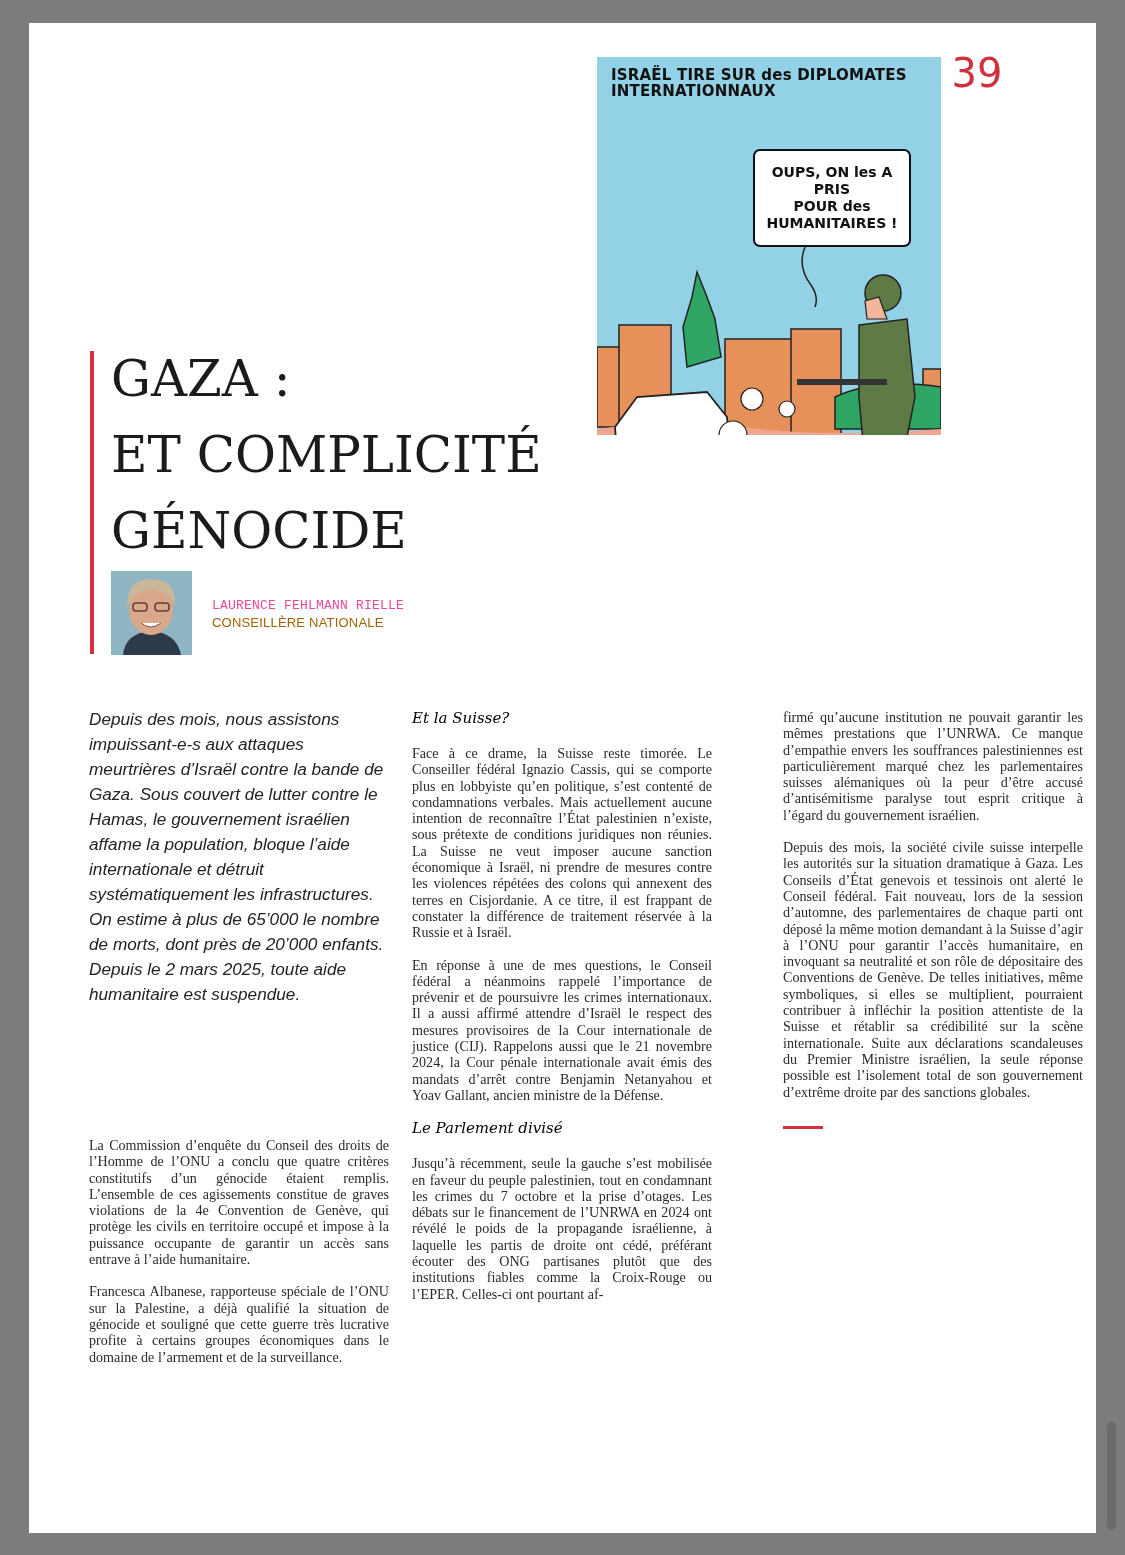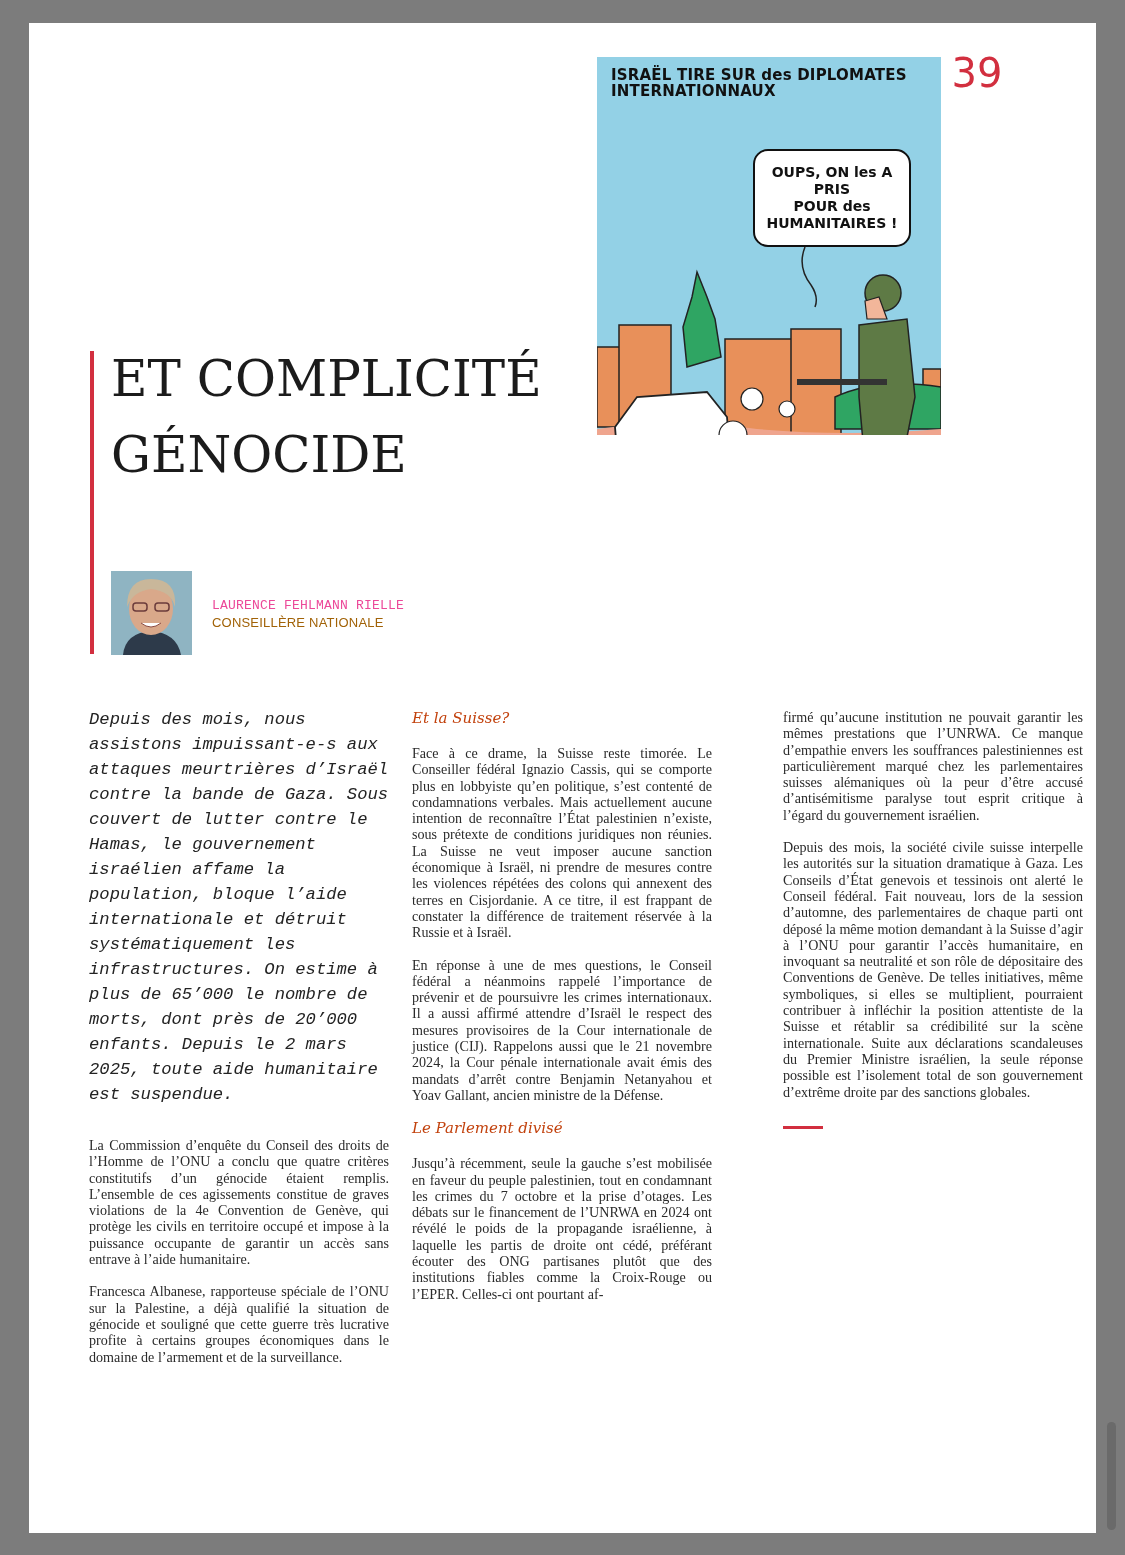--- a/index.html
+++ b/index.html
@@ -24,21 +24,21 @@
     background: #93d1e6;
   }
   .cartoon svg { position: absolute; left: 0; top: 0; }
   .cartoon-caption {
     position: absolute; left: 14px; top: 10px; width: 320px;
     font-family: "DejaVu Sans", sans-serif; font-weight: bold; font-size: 15px; line-height: 16px;
     color: #111; letter-spacing: 0.2px;
   }
   .speech-bubble {
     position: absolute; left: 156px; top: 92px; width: 158px; height: 98px;
-    background: #fff; border: 2px solid #111; border-radius: 15px;
+    background: #fff; border: 2px solid #111; border-radius: 7px;
     font-family: "DejaVu Sans", sans-serif; font-weight: bold; font-size: 14px; line-height: 17px;
     color: #111; text-align: center; display: flex; align-items: center; justify-content: center; box-sizing: border-box; padding: 6px;
   }
   .signature {
     position: absolute; left: 296px; top: 456px; font-family: "DejaVu Sans", sans-serif;
     font-style: italic; font-weight: bold; font-size: 13px; color: #111; text-align: center;
   }
   .title-bar {
     position: absolute; left: 61px; top: 328px; width: 4px; height: 303px; background: #d22f3f;
   }
@@ -53,30 +53,30 @@
   .author-name {
     position: absolute; left: 183px; top: 575px; font-family: Liberation Mono, monospace;
     font-size: 13px; color: #ec4899; letter-spacing: 0.2px;
   }
   .author-role {
     position: absolute; left: 183px; top: 592px; font-family: "Liberation Sans", sans-serif;
     font-size: 13px; color: #a16207; letter-spacing: 0.2px;
   }
   .lead {
     position: absolute; left: 60px; top: 684px; width: 300px;
-    font-family: Liberation Mono, monospace; font-style: italic; font-size: 17.2px; line-height: 25px; color: #232323; margin: 0;
+    font-family: Liberation Sans, sans-serif; font-style: italic; font-size: 17.2px; line-height: 25px; color: #232323; margin: 0;
   }
   .col {
     position: absolute; width: 300px; font-family: "Liberation Serif", serif; font-size: 14.1px; line-height: 16.3px;
     color: #2a2a2a; text-align: justify;
   }
   .col p { margin: 0 0 16px 0; }
   .col h2 {
     margin: 0 0 18px 0; font-family: "DejaVu Serif", serif; font-style: italic; font-weight: normal; font-size: 15px;
-    color: #c2410c; line-height: 18px;
+    color: #000000; line-height: 18px;
   }
   .col1 { left: 60px; top: 1114px; }
   .col2 { left: 383px; top: 686px; }
   .col3 { left: 706px; top: 686px; margin-left: 48px; }
   .end-mark { width: 40px; height: 3px; background: #d22f3f; margin-top: 26px; }
 </style>
 </head>
 <body>
 
 <div class="page">
@@ -120,20 +120,21 @@
         <div>OUPS, ON les A PRIS</div>
         <div>POUR des</div>
         <div>HUMANITAIRES !</div>
       </div>
     </div>
     <div class="signature">Bou</div>
   </div>
 
   <div class="title-bar"></div>
   <h1 class="title">
+    <span>GAZA :</span>
     <span>ET COMPLICITÉ</span>
     <span>GÉNOCIDE</span>
   </h1>
 
   <div class="avatar">
     <svg width="81" height="84" viewBox="0 0 81 84">
       <rect width="81" height="84" fill="#8fb4c2"></rect>
       <path d="M12 84 Q14 62 40 60 Q66 62 70 84 Z" fill="#2d3a4a"></path>
       <ellipse cx="40" cy="38" rx="22" ry="26" fill="#d9a88a"></ellipse>
       <path d="M16 36 Q16 8 40 8 Q66 8 64 36 Q60 20 40 18 Q22 20 16 36 Z" fill="#c9b79a"></path>

